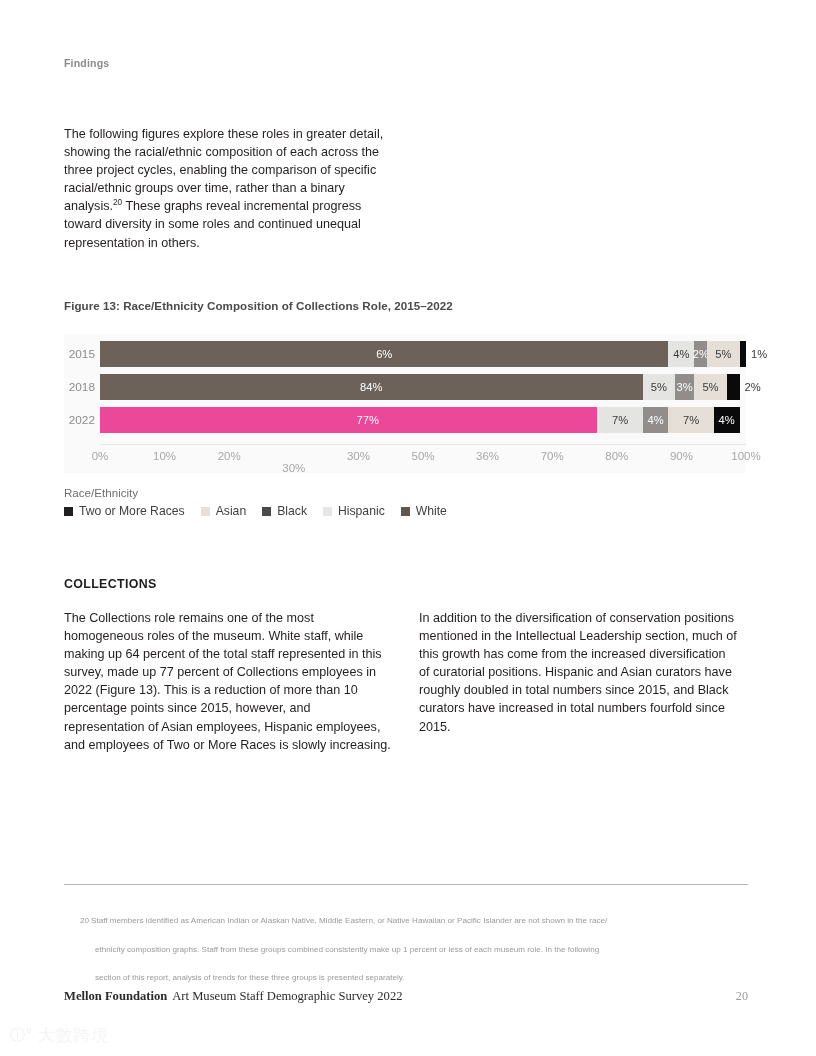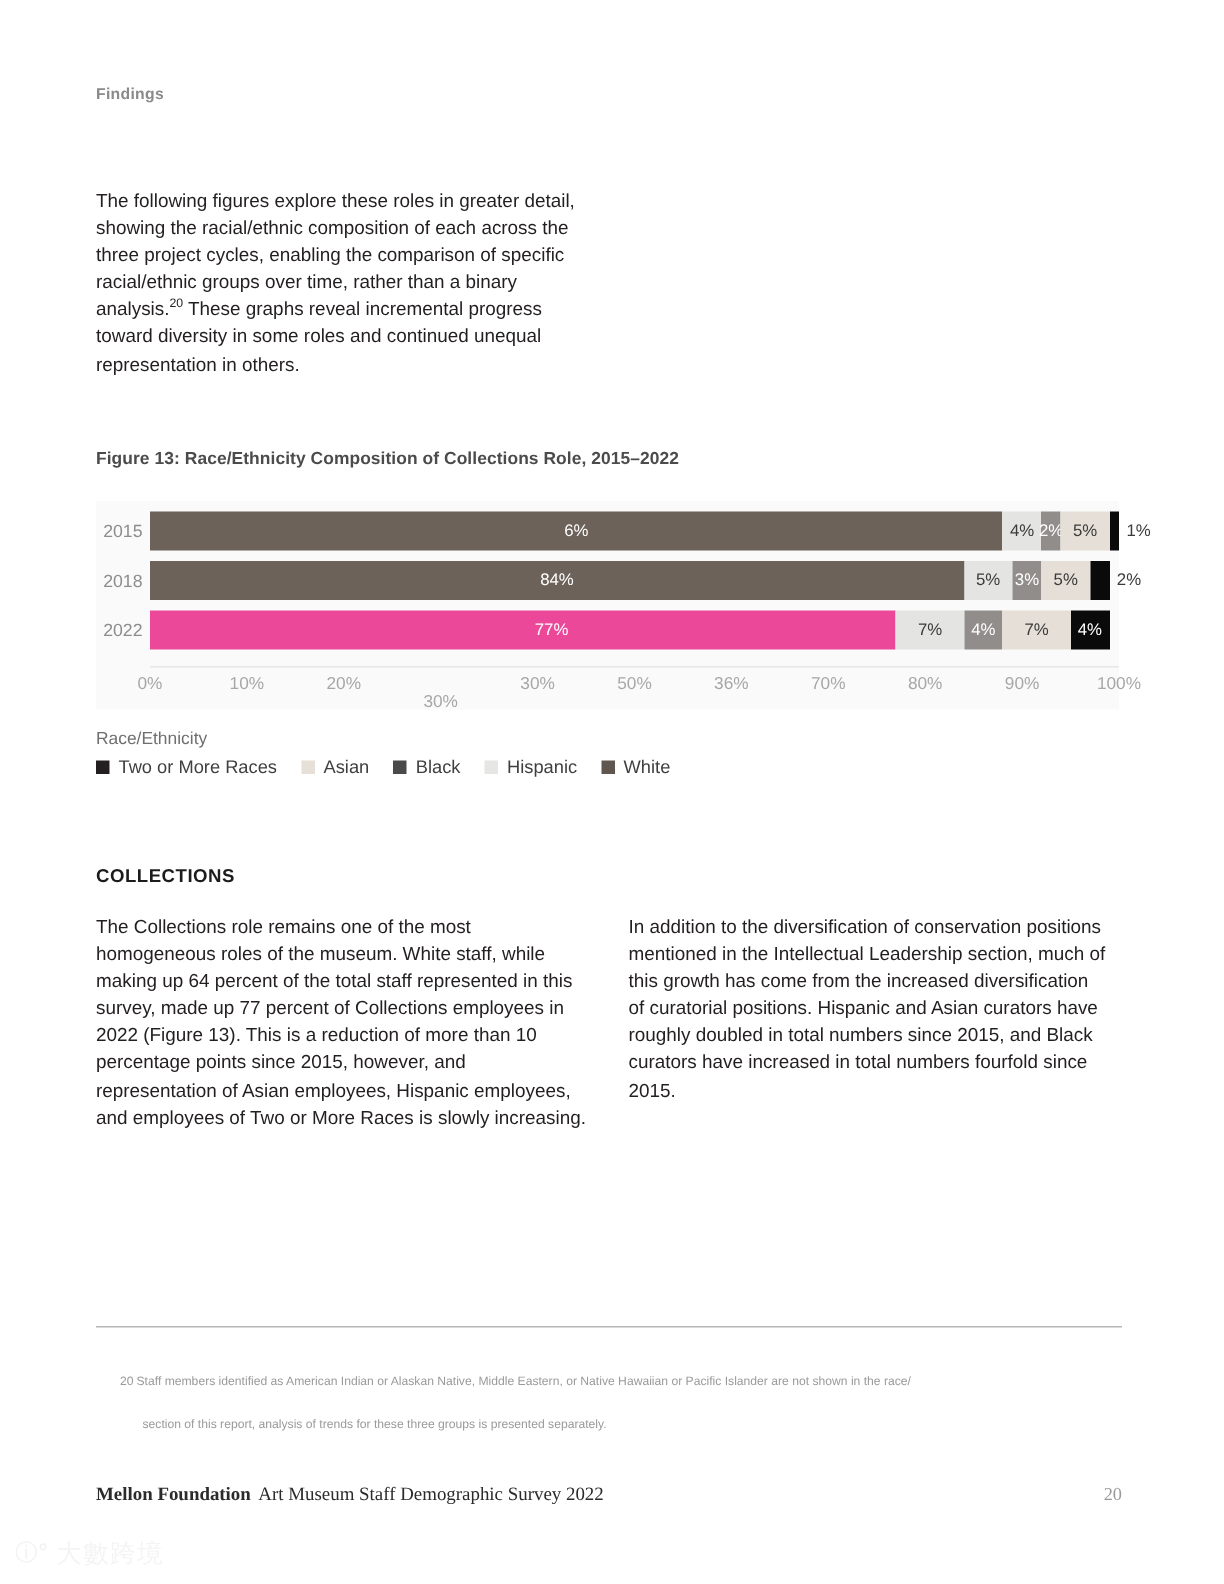--- a/index.html
+++ b/index.html
@@ -385,20 +385,21 @@
       </div>
   </div>
 
   <div class="section-head">COLLECTIONS</div>
   <div class="col col-left">The Collections role remains one of the most homogeneous roles of the museum. White staff, while making up 64 percent of the total staff represented in this survey, made up 77 percent of Collections employees in 2022 (Figure 13). This is a reduction of more than 10 percentage points since 2015, however, and representation of Asian employees, Hispanic employees, and employees of Two or More Races is slowly increasing.</div>
   <div class="col col-right">In addition to the diversification of conservation positions mentioned in the Intellectual Leadership section, much of this growth has come from the increased diversification of curatorial positions. Hispanic and Asian curators have roughly doubled in total numbers since 2015, and Black curators have increased in total numbers fourfold since 2015.</div>
 
   <div class="footnote-rule"></div>
   <div class="footnote">
     <p><span class="fn-num">20</span><span>Staff members identified as American Indian or Alaskan Native, Middle Eastern, or Native Hawaiian or Pacific Islander are not shown in the race/</span></p>
+    <p>ethnicity composition graphs. Staff from these groups combined consistently make up 1 percent or less of each museum role. In the following</p>
     <p>section of this report, analysis of trends for these three groups is presented separately.</p>
   </div>
 
   <div class="footer">
     <div class="footer-left">
       <span class="footer-brand">Mellon Foundation</span><span class="footer-sub">Art Museum Staff Demographic Survey 2022</span>
     </div>
     <div class="footer-page">20</div>
   </div>
 

